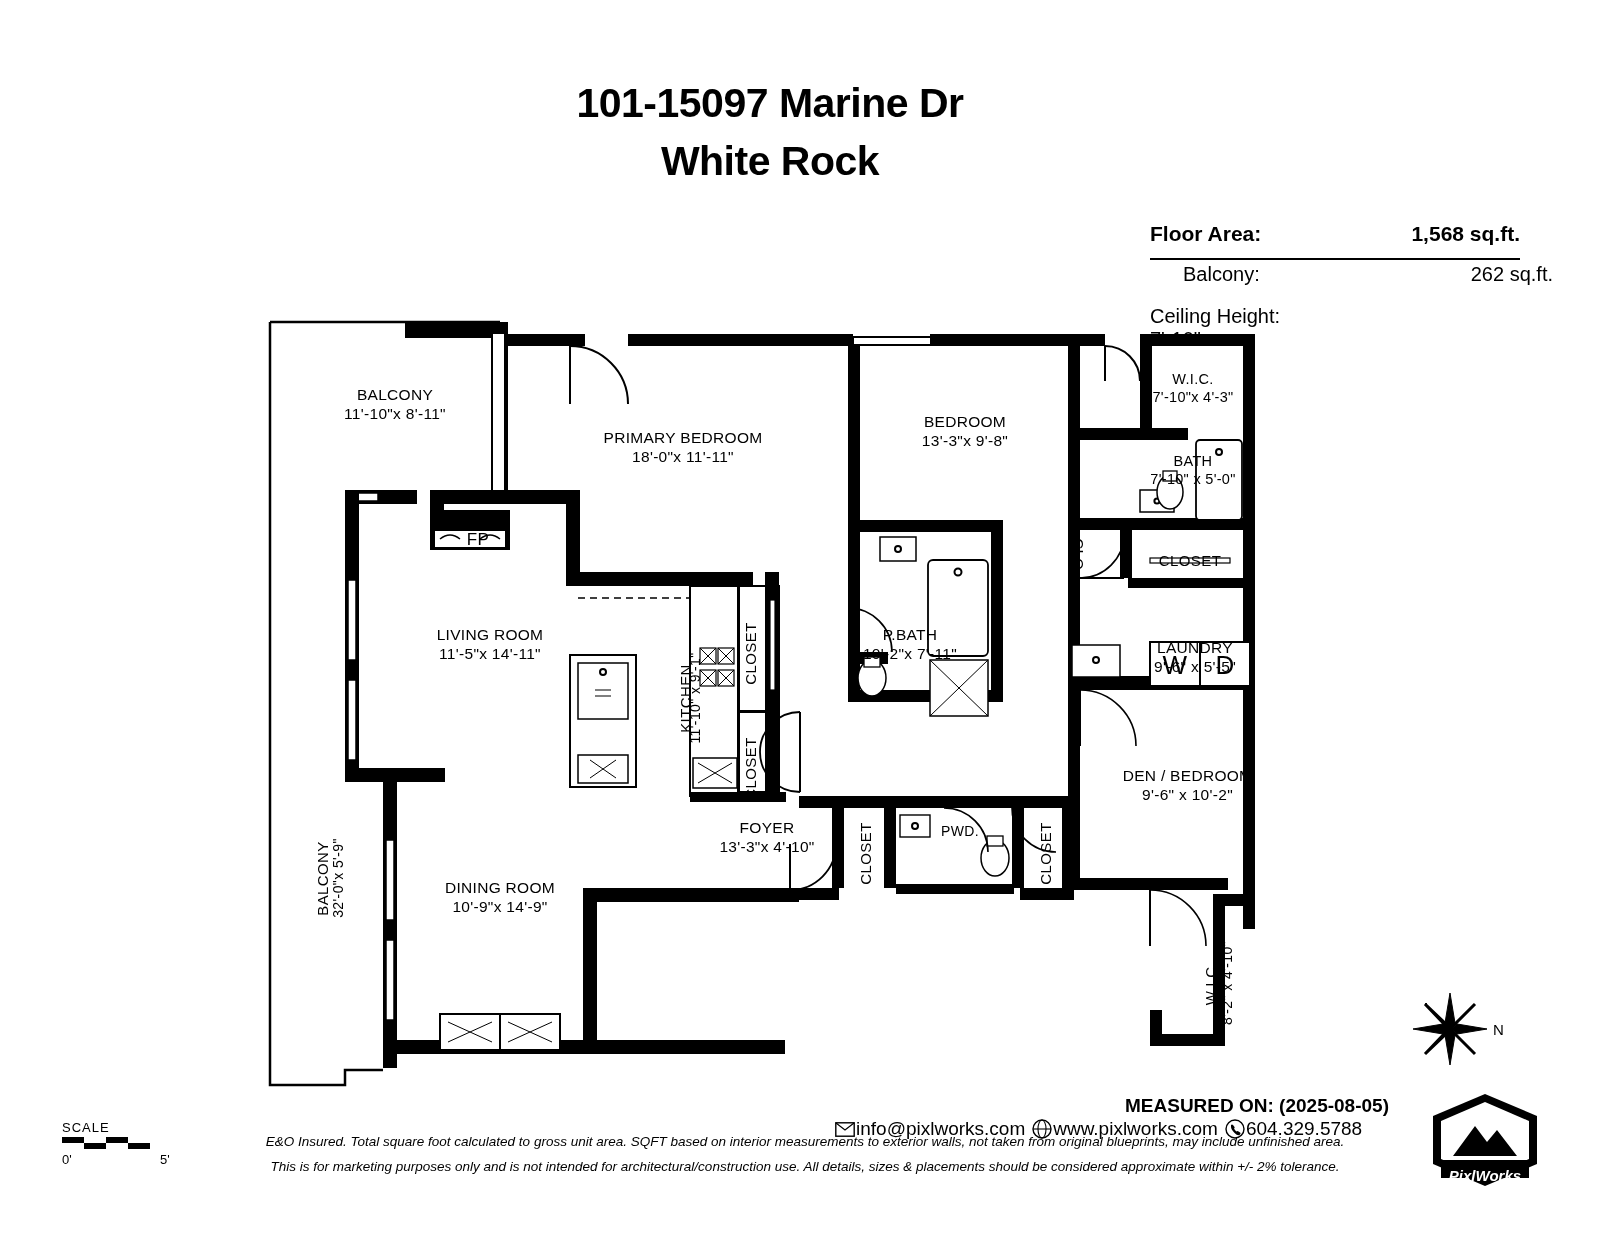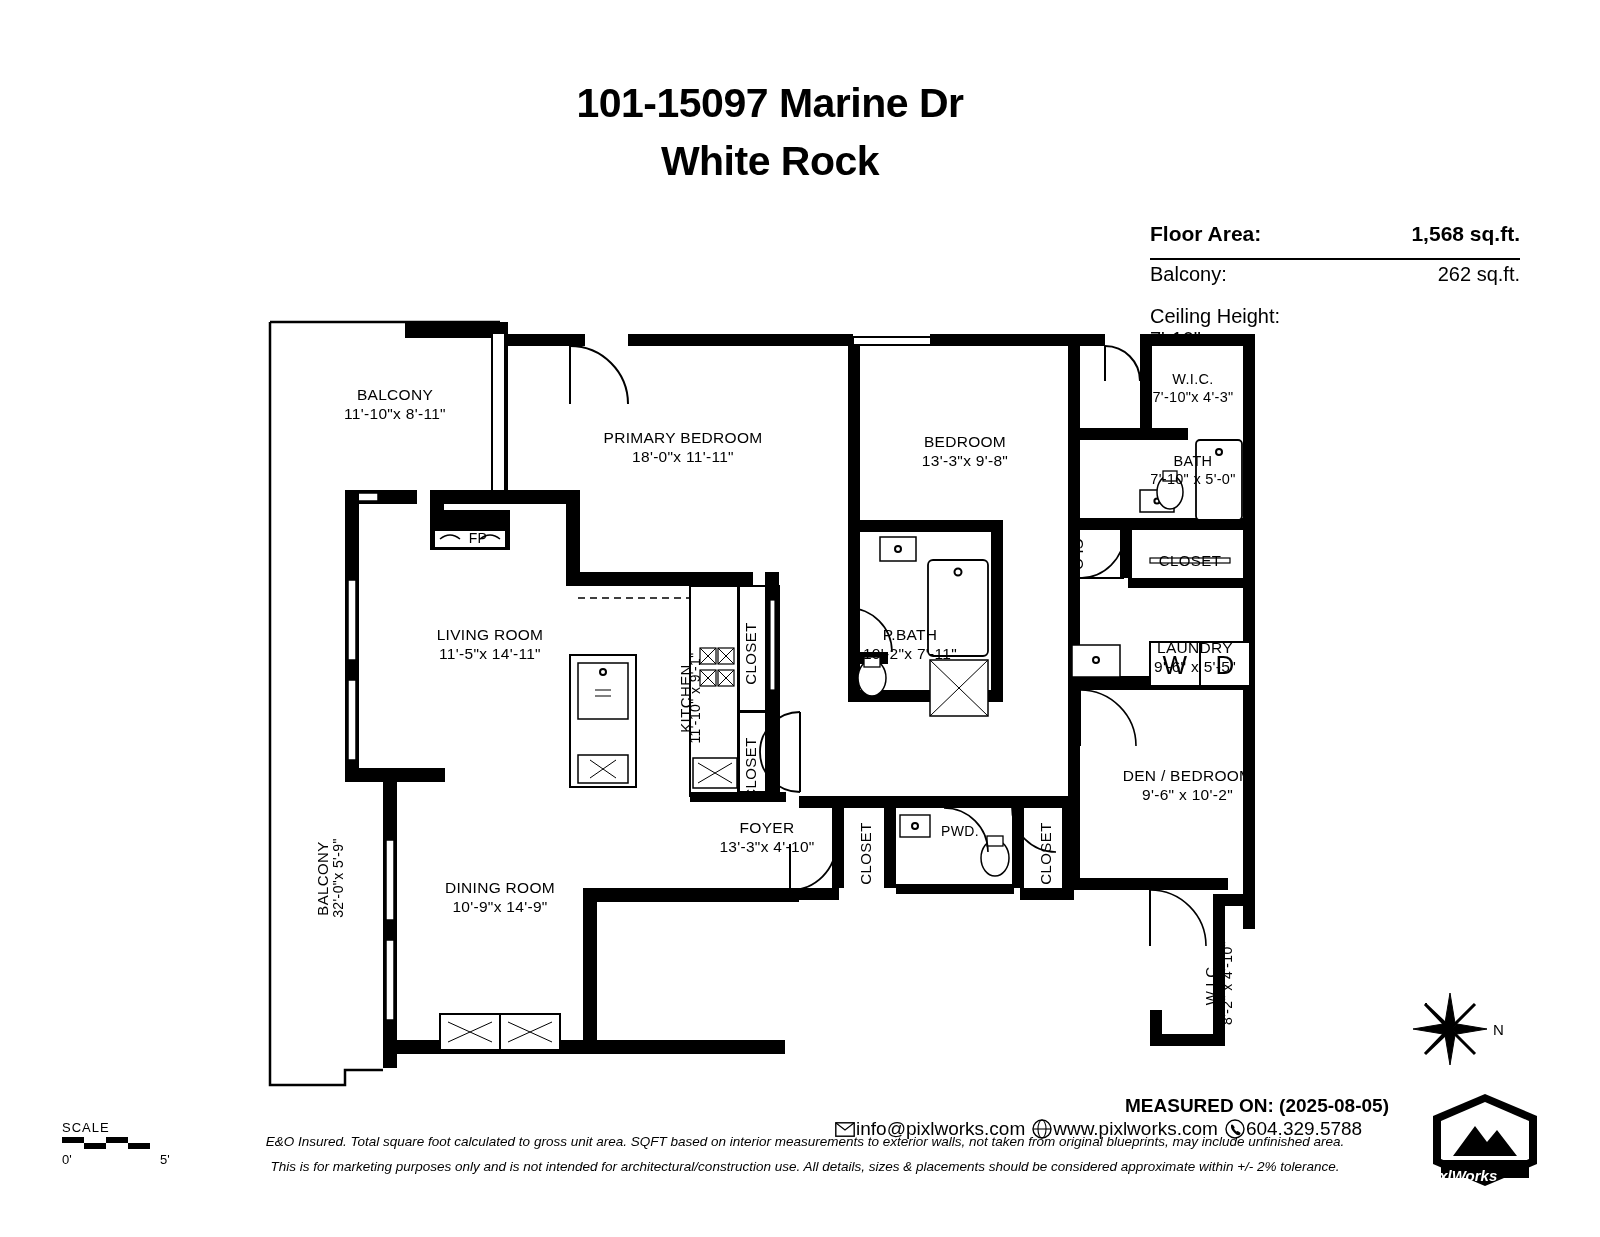--- a/index.html
+++ b/index.html
@@ -4,38 +4,38 @@
 <style>
   html,body{margin:0;padding:0;background:#fff;}
   body{width:1600px;height:1237px;position:relative;font-family:"Liberation Sans",sans-serif;color:#000;overflow:hidden;}
   .abs{position:absolute;}
   #title1{top:80px;left:0;width:1540px;text-align:center;font-size:41px;font-weight:bold;letter-spacing:-0.5px;}
   #title2{top:138px;left:0;width:1540px;text-align:center;font-size:41px;font-weight:bold;letter-spacing:-0.5px;}
   .info-row{position:absolute;left:1150px;width:370px;font-size:20px;display:flex;justify-content:space-between;}
   #info0{top:222px;font-weight:bold;font-size:21px;}
   #info0 .lbl{border-bottom:2px solid #000;padding-bottom:12px;flex:1;}
   #info0 .val{border-bottom:2px solid #000;padding-bottom:8px;text-align:right;}
-  #info1{top:263px;}
+  #info1{top:263px;margin-left:33px;}
   #info2{top:305px;flex-direction:column;}
   .rlabel{position:absolute;text-align:center;font-size:15.5px;line-height:1.25;letter-spacing:0.3px;}
   .rlabel .n{display:block;}
   .rlabel .d{display:block;}
   .small{font-size:11px;letter-spacing:0.5px;}
   .vlabel{position:absolute;font-size:15px;letter-spacing:0.4px;text-align:center;}
   .rot90{transform:rotate(-90deg);transform-origin:50% 50%;}
   
   #scaleLabel{position:absolute;left:62px;top:1120px;font-size:13px;letter-spacing:1px;}
   #scale0{position:absolute;left:62px;top:1152px;font-size:13px;}
   #scale5{position:absolute;left:160px;top:1152px;font-size:13px;}
   #disc1{position:absolute;left:190px;top:1134px;width:1230px;font-size:13.5px;font-style:italic;text-align:center;}
   #disc2{position:absolute;left:190px;top:1159px;width:1230px;font-size:13.5px;font-style:italic;text-align:center;}
   #contact{position:absolute;left:835px;top:1118px;font-size:19px;font-weight:normal;display:flex;align-items:center;gap:1px;}
   #measured{position:absolute;left:1125px;top:1095px;font-size:19px;font-weight:bold;text-align:right;}
   .logo{position:absolute;left:1425px;top:1090px;width:120px;height:100px;}
-  .logo .txt{position:absolute;bottom:6px;left:0;width:120px;font-size:15px;font-weight:bold;font-style:italic;}
+  .logo .txt{position:absolute;bottom:6px;left:0;width:120px;text-align:center;font-size:15px;font-weight:bold;font-style:italic;}
 </style>
 </head>
 <body>
 
 <div class="abs" id="title1">101-15097 Marine Dr</div>
 <div class="abs" id="title2">White Rock</div>
 
 <div class="info-row" id="info0">
   <span class="lbl">Floor Area:</span>
   <span class="val">1,568 sq.ft.</span>
@@ -212,21 +212,21 @@
 <div class="rlabel" style="left:300px;top:385px;width:190px;">
   <span class="n">BALCONY</span>
   <span class="d">11'-10"x 8'-11"</span>
 </div>
 
 <div class="rlabel" style="left:558px;top:428px;width:250px;">
   <span class="n">PRIMARY BEDROOM</span>
   <span class="d">18'-0"x 11'-11"</span>
 </div>
 
-<div class="rlabel" style="left:870px;top:432px;width:190px;">
+<div class="rlabel" style="left:870px;top:412px;width:190px;">
   <span class="n">BEDROOM</span>
   <span class="d">13'-3"x  9'-8"</span>
 </div>
 
 <div class="rlabel" style="left:1108px;top:370px;width:170px;font-size:14.5px;">
   <span class="n">W.I.C.</span>
   <span class="d">7'-10"x  4'-3"</span>
 </div>
 
 <div class="rlabel" style="left:1118px;top:452px;width:150px;font-size:14.5px;">
@@ -285,21 +285,21 @@
   <span>8'-2" x 4'-10"</span>
 </div>
 
 <div class="vlabel small rot90" style="left:710px;top:645px;width:80px;"><span>CLOSET</span></div>
 <div class="vlabel small rot90" style="left:710px;top:760px;width:80px;"><span>CLOSET</span></div>
 <div class="vlabel small rot90" style="left:825px;top:845px;width:80px;"><span>CLOSET</span></div>
 <div class="vlabel small rot90" style="left:1005px;top:845px;width:80px;"><span>CLOSET</span></div>
 <div class="vlabel small" style="left:1145px;top:552px;width:90px;"><span>CLOSET</span></div>
 <div class="vlabel small" style="left:1038px;top:548px;width:80px;transform:rotate(90deg);"><span>CLO.</span></div>
 <div class="vlabel" style="left:920px;top:823px;width:80px;font-size:14px;"><span>PWD.</span></div>
-<div class="vlabel" style="left:430px;top:530px;width:96px;font-size:14px;"><span>FP</span></div>
+<div class="vlabel" style="left:430px;top:530px;width:96px;font-size:17px;"><span>FP</span></div>
 <div class="vlabel" style="left:1150px;top:650px;width:50px;font-size:26px;"><span>W</span></div>
 <div class="vlabel" style="left:1200px;top:650px;width:50px;font-size:26px;"><span>D</span></div>
 
 <svg class="abs" style="left:1405px;top:985px;" width="110" height="90" viewBox="0 0 110 90">
   <g fill="#000" stroke="#000">
     <polygon points="45,8 50,38 45,44 40,38"></polygon>
     <polygon points="45,80 50,50 45,44 40,50"></polygon>
     <polygon points="8,44 38,39 44,44 38,49"></polygon>
     <polygon points="82,44 52,39 46,44 52,49"></polygon>
     <polygon points="20,19 43,41 45,44 42,42 20,19" stroke-width="3"></polygon>

